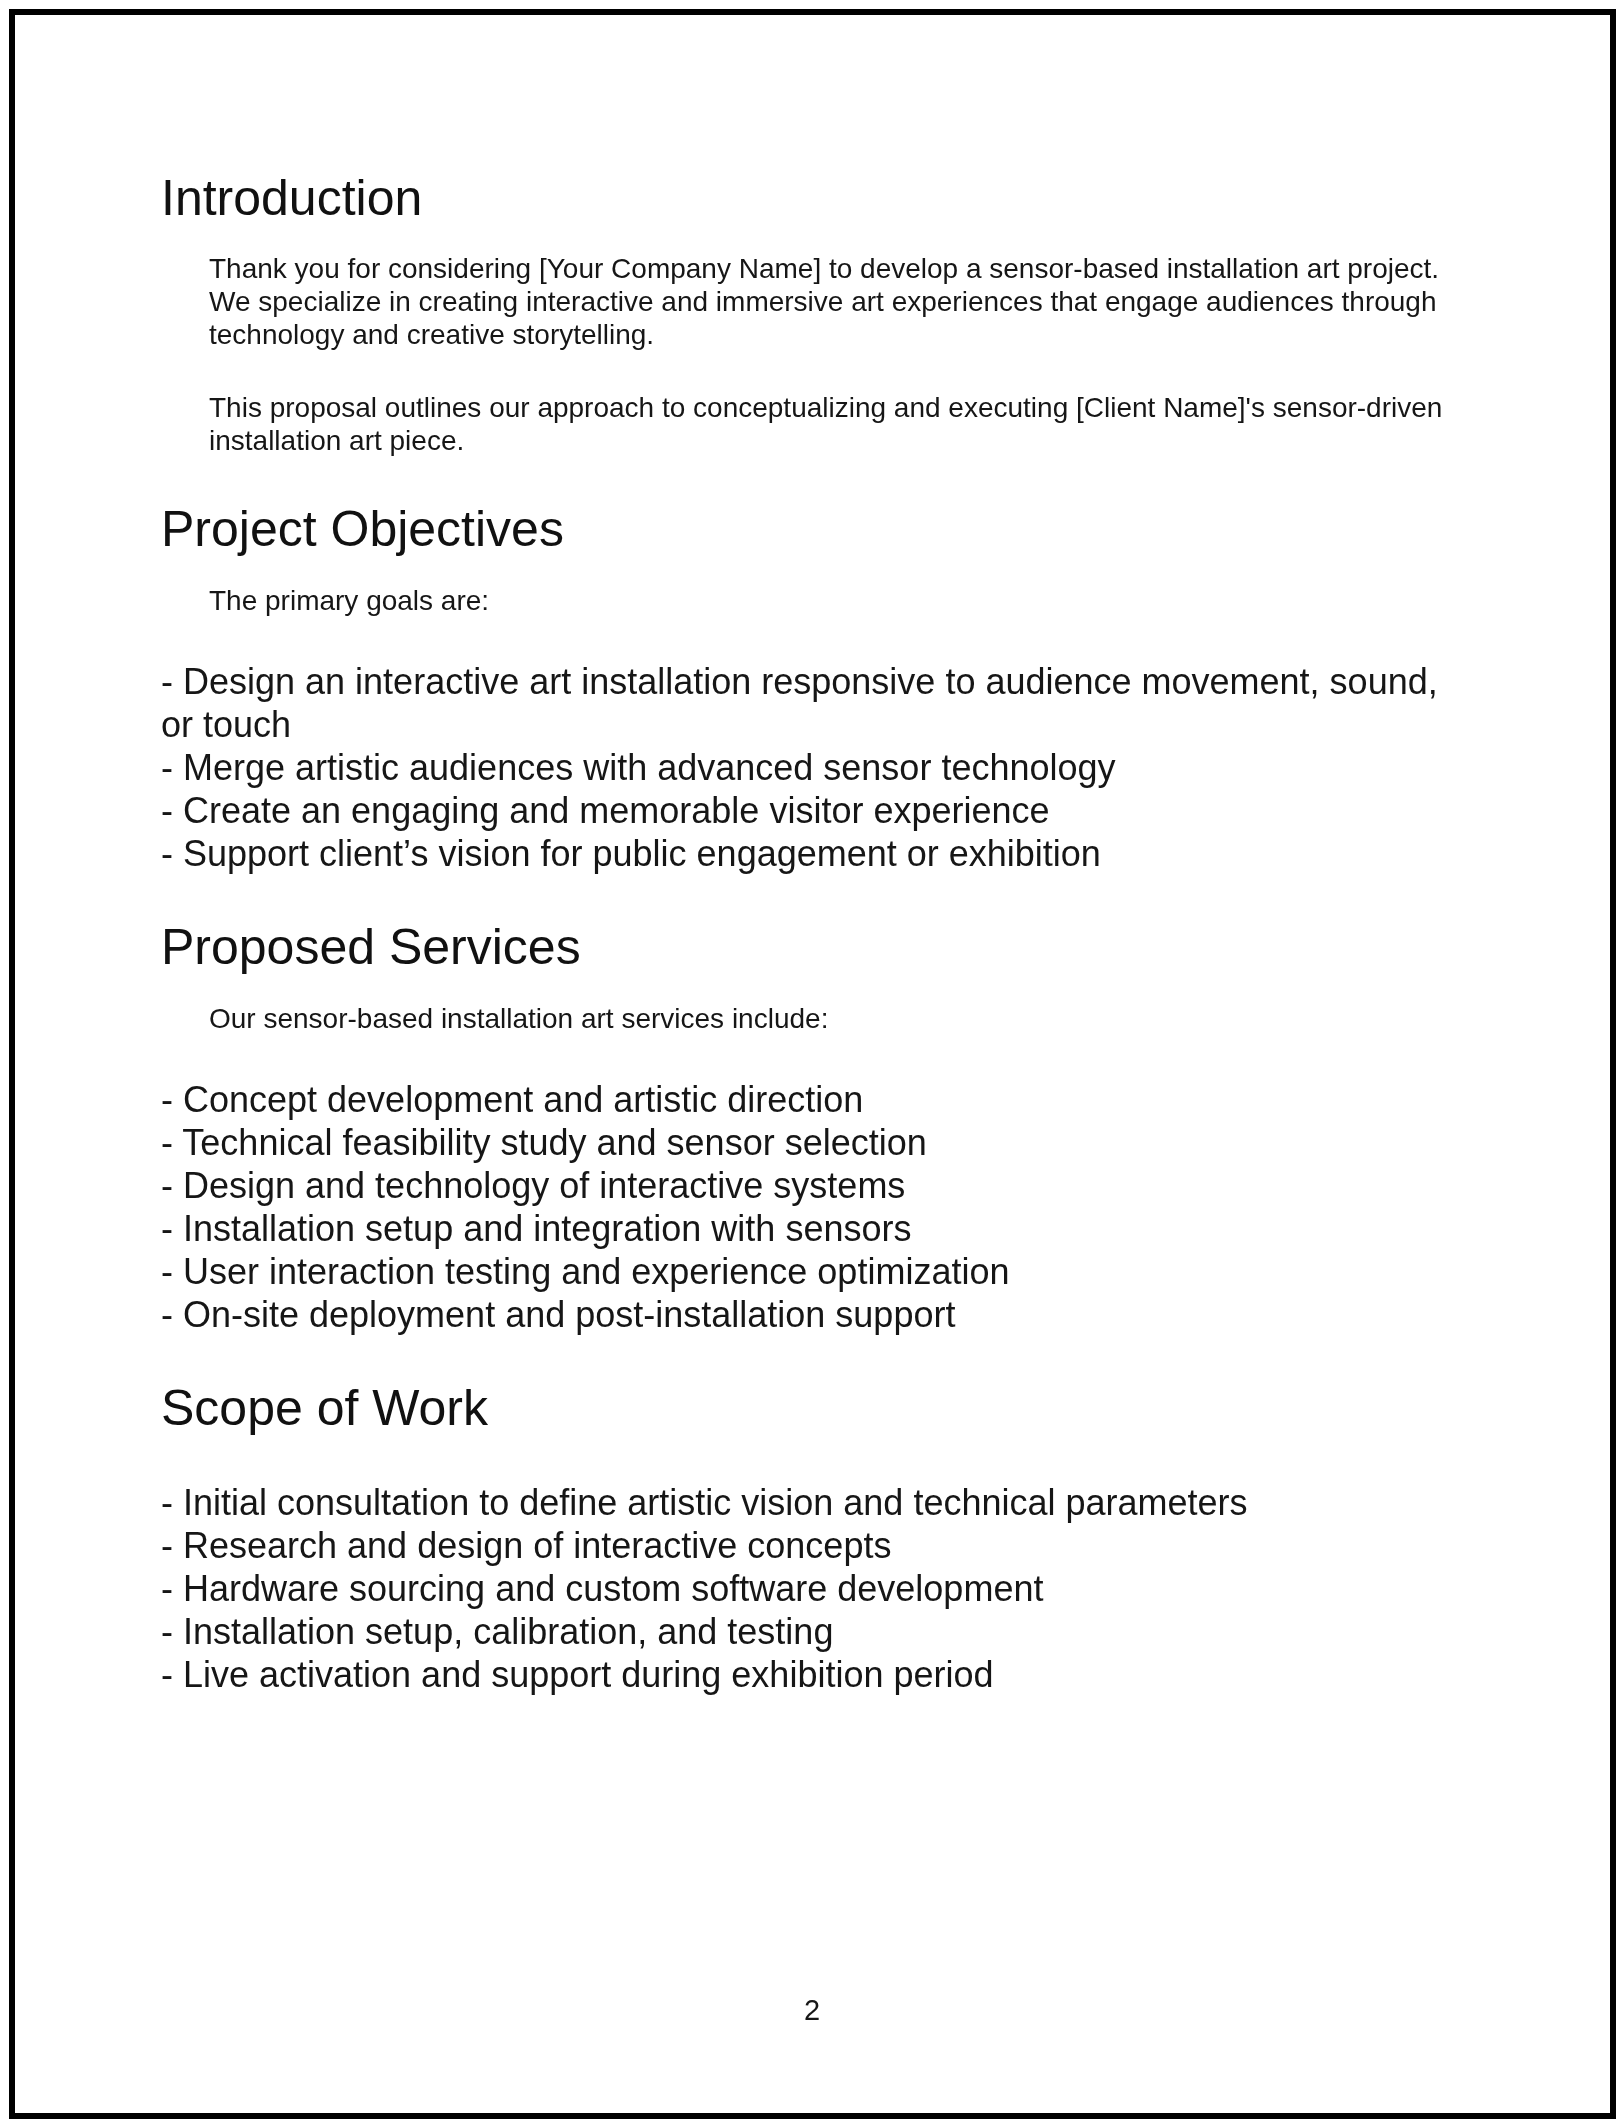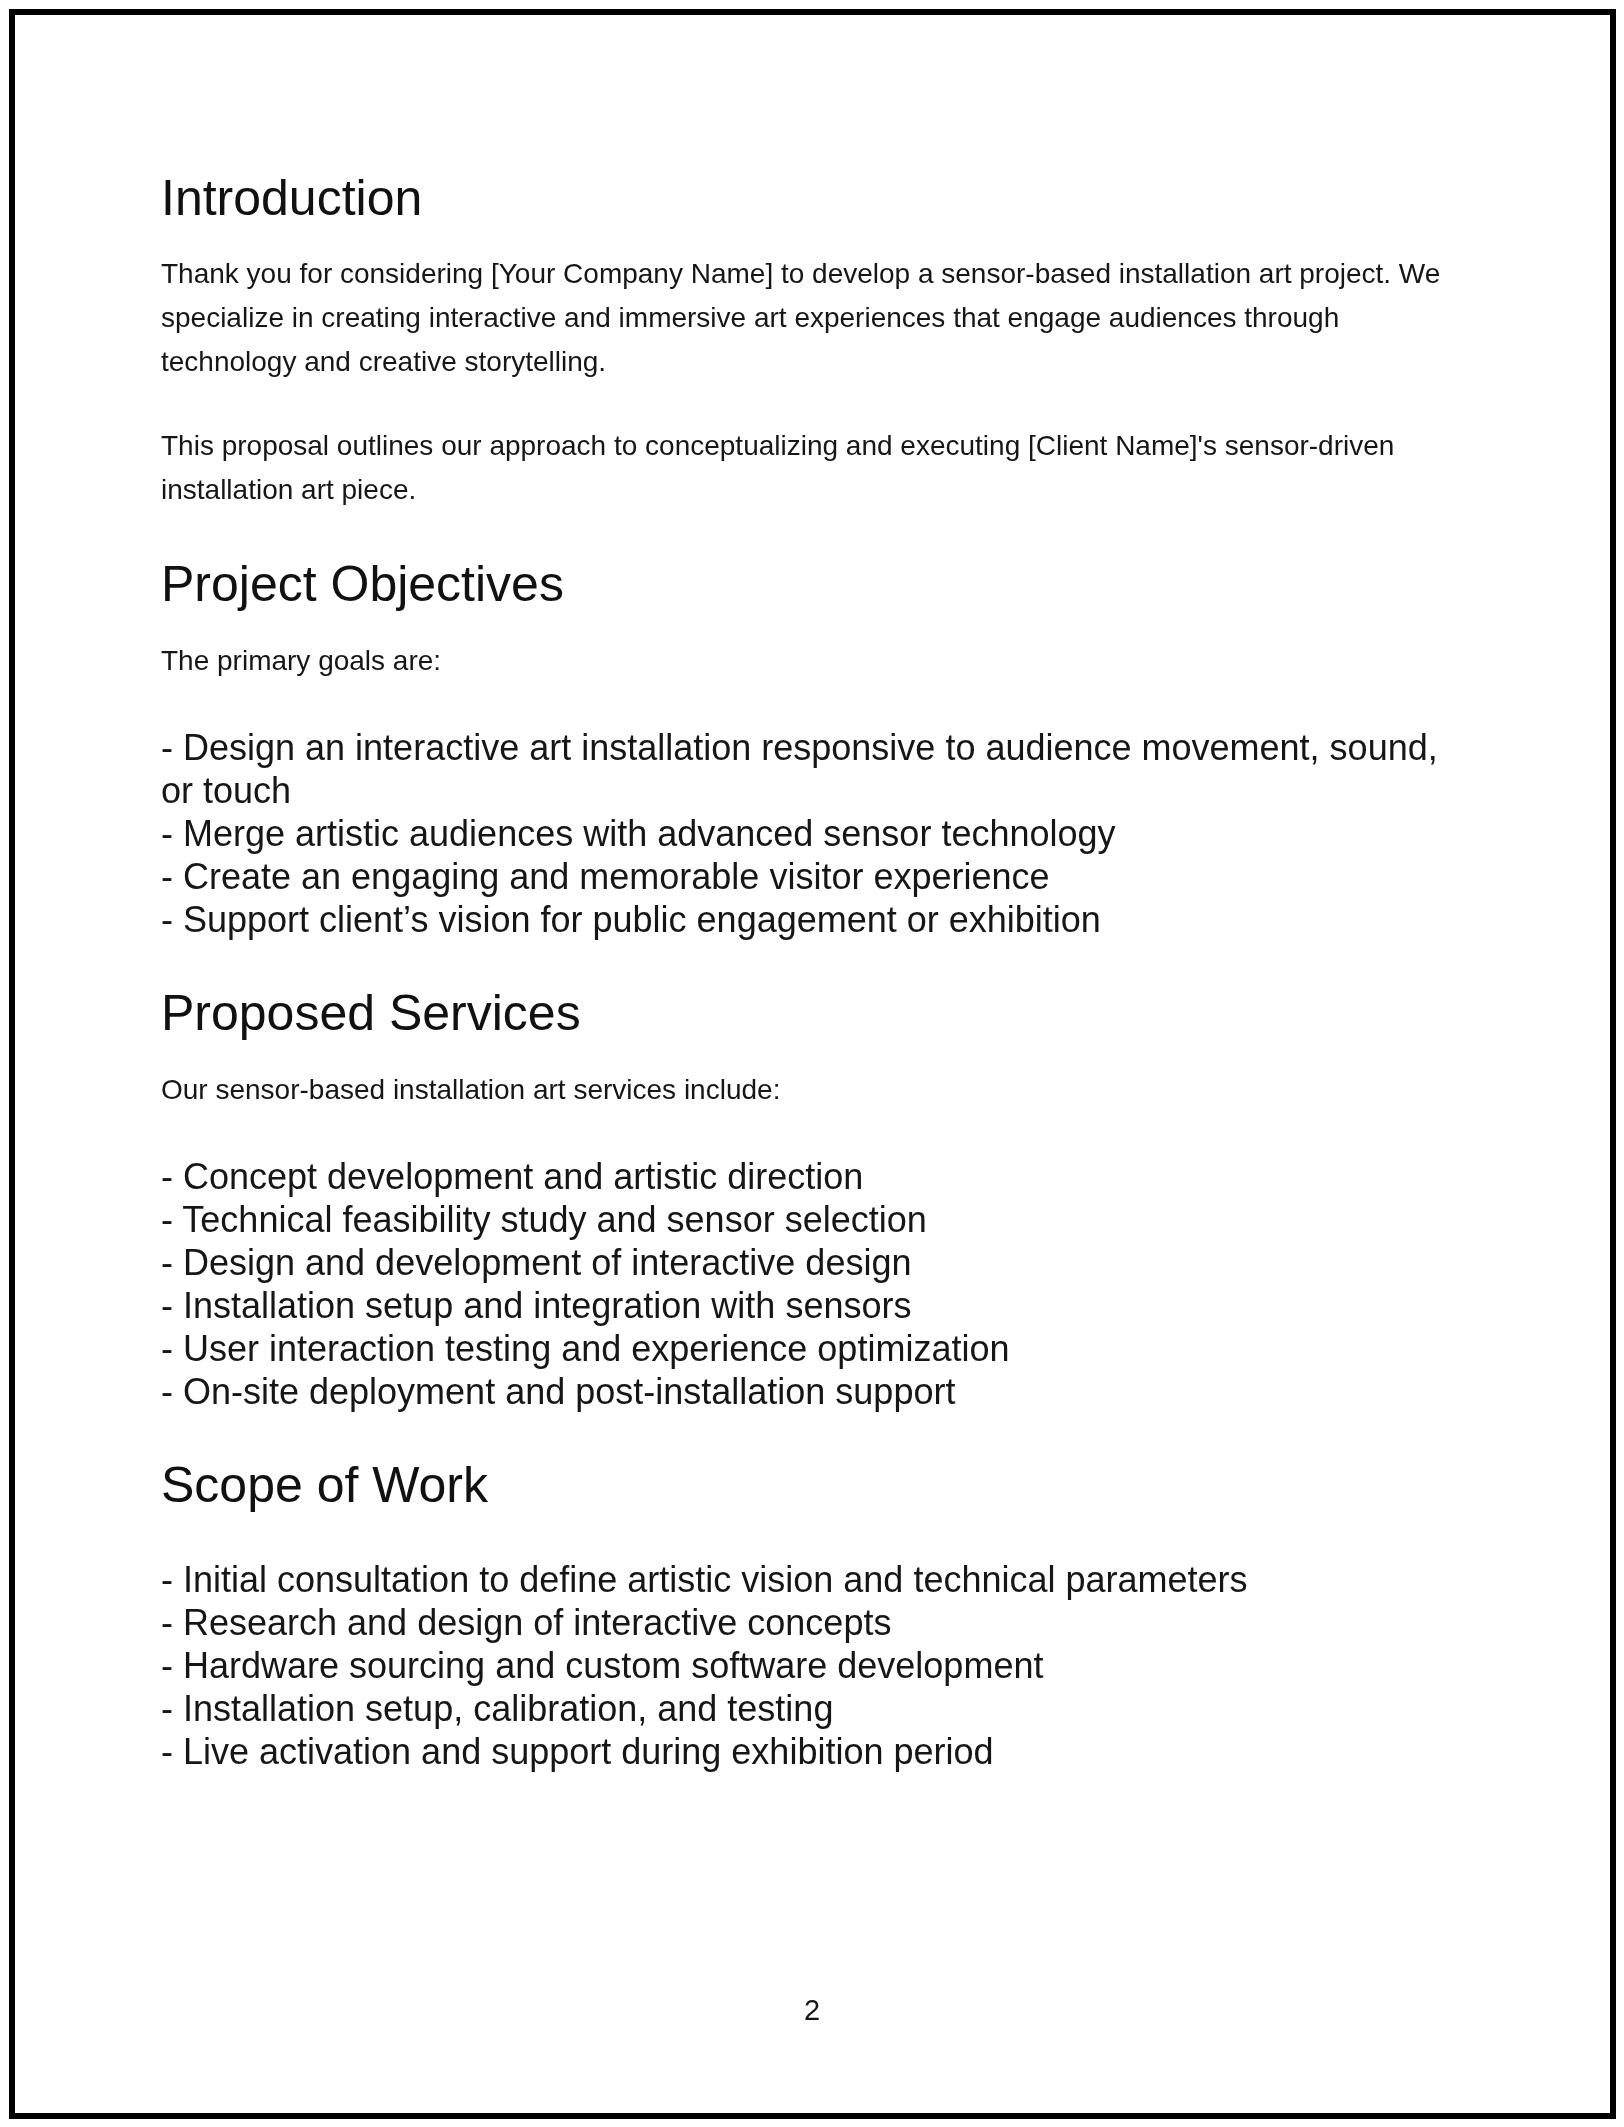--- a/index.html
+++ b/index.html
@@ -30,22 +30,23 @@
   .heading {
     font-size: 50px;
     font-weight: 400;
     line-height: 60px;
     color: #111111;
     margin-top: 42px;
   }
   .heading.first { margin-top: 0; }
   .para {
     font-size: 28px;
-    line-height: 44px;
+    line-height: 33px;
     margin-top: 40px;
+    margin-left: 48px;
   }
   .para.after-heading { margin-top: 25px; }
   .list { margin-top: 43px; }
   .list .line {
     font-size: 36px;
     line-height: 43px;
   }
   .page-number {
     position: absolute;
     left: 0; right: 0;
@@ -75,21 +76,21 @@
       <div class="line">- Merge artistic audiences with advanced sensor technology</div>
       <div class="line">- Create an engaging and memorable visitor experience</div>
       <div class="line">- Support client’s vision for public engagement or exhibition</div>
     </div>
 
     <h1 class="heading">Proposed Services</h1>
     <p class="para after-heading">Our sensor-based installation art services include:</p>
     <div class="list">
       <div class="line">- Concept development and artistic direction</div>
       <div class="line">- Technical feasibility study and sensor selection</div>
-      <div class="line">- Design and development of interactive design</div>
+      <div class="line">- Design and technology of interactive systems</div>
       <div class="line">- Installation setup and integration with sensors</div>
       <div class="line">- User interaction testing and experience optimization</div>
       <div class="line">- On-site deployment and post-installation support</div>
     </div>
 
     <h1 class="heading">Scope of Work</h1>
     <div class="list">
       <div class="line">- Initial consultation to define artistic vision and technical parameters</div>
       <div class="line">- Research and design of interactive concepts</div>
       <div class="line">- Hardware sourcing and custom software development</div>

